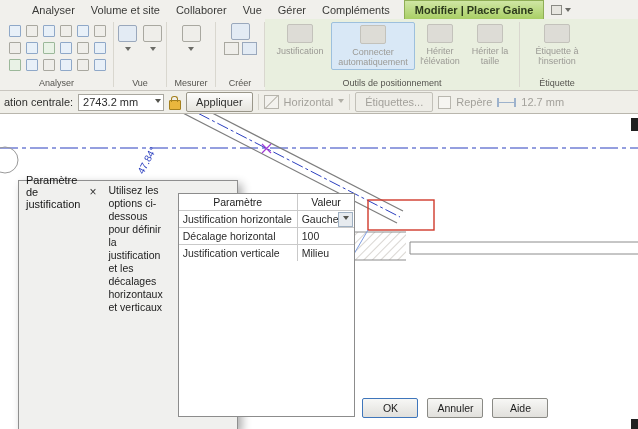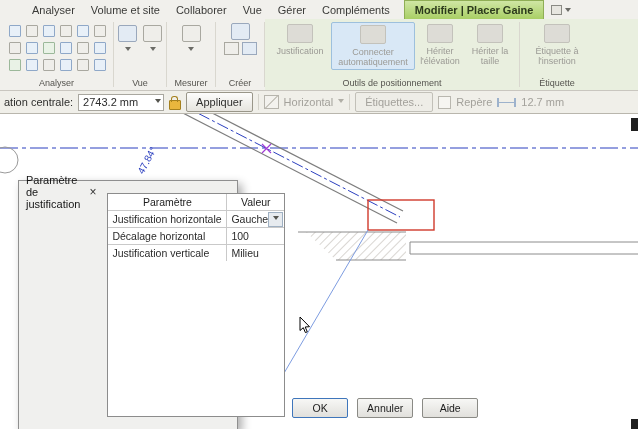--- a/index.html
+++ b/index.html
@@ -278,20 +278,21 @@
     </svg>
 
     <span class="edge-strip es-top"></span>
     <span class="edge-strip es-bottom"></span>
 
     <div class="dialog">
       <div class="dlg-title">
         <span>Paramètre de justification</span>
         <span class="dlg-close">×</span>
       </div>
+      <div class="dlg-desc">Utilisez les options ci-dessous pour définir la justification et les décalages horizontaux et verticaux</div>
 
       <div class="dlg-table">
         <div class="trow thead">
           <span class="tcell p">Paramètre</span>
           <span class="tcell v">Valeur</span>
         </div>
         <div class="trow">
           <span class="tcell p">Justification horizontale</span>
           <span class="tcell v" style="padding:0 0 0 4px">
             <span class="combo-cell">

